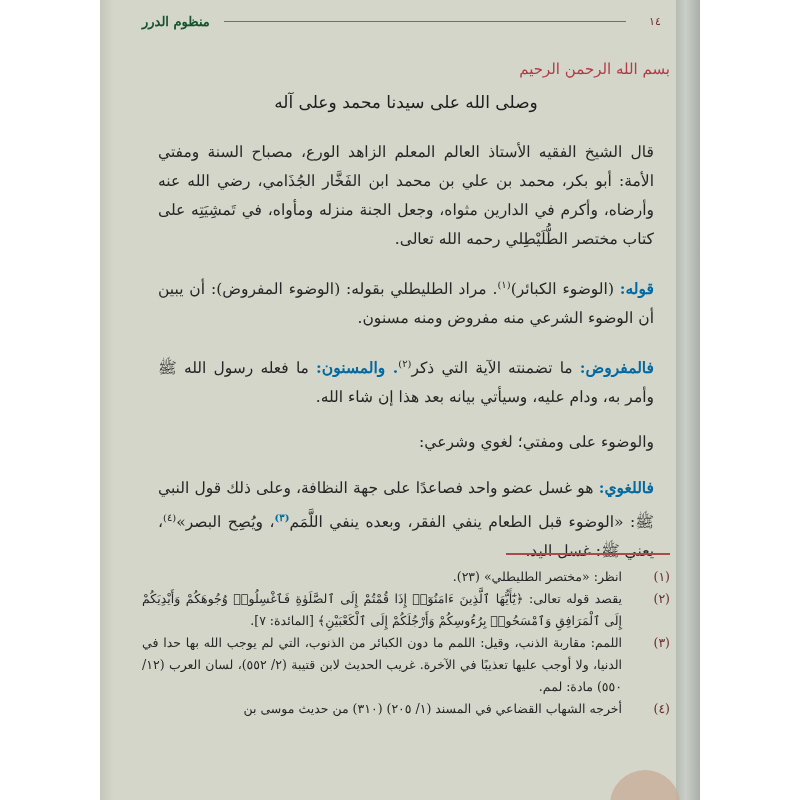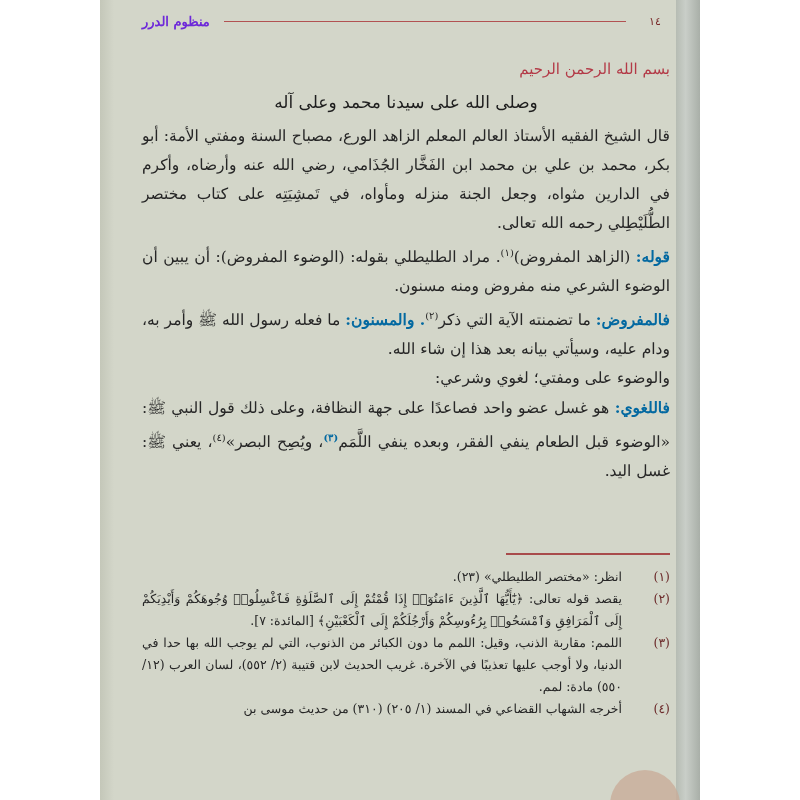--- a/index.html
+++ b/index.html
@@ -5,25 +5,25 @@
   html, body { margin:0; padding:0; }
   body { width:800px; height:800px; background:#ffffff; position:relative; overflow:hidden; font-family:"DejaVu Serif", serif; }
   .page { position:absolute; left:100px; top:0; width:600px; height:800px; background:#d3d6c9; overflow:hidden; }
   .page-left-edge { position:absolute; left:0; top:0; width:14px; height:800px; background:linear-gradient(to right,#c4c7b9,#d3d6c9); }
   .spine { position:absolute; right:0; top:0; width:24px; height:800px; background:linear-gradient(to right,#b6bcb3,#c9cec8 40%,#a9afa8); }
   .finger { position:absolute; right:20px; bottom:-40px; width:70px; height:70px; border-radius:50%; background:#c9ad9a; opacity:0.8; }
   .content { position:absolute; left:42px; top:0; width:528px; height:800px; direction:rtl; color:#262626; }
   .running-head { position:absolute; top:10px; left:0; right:0; height:22px; display:flex; align-items:center; direction:rtl; }
   .page-num { font-size:11px; color:#7a2a2a; width:30px; text-align:center; }
   .head-rule { flex:1; height:1px; background:#b25252; margin:0 14px; }
-  .book-title { font-size:13px; color:#6d28d9; font-weight:bold; }
+  .book-title { font-size:13px; color:#14532d; font-weight:bold; }
   .basmala { position:absolute; top:60px; left:0; right:0; text-align:right; color:#b33a47; font-size:15px; font-family:"DejaVu Serif", serif; }
   .salutation { position:absolute; top:92px; left:0; right:0; text-align:center; font-weight:normal; font-size:17px; color:#1e1e1e; }
   .body-text { position:absolute; top:122px; left:0; right:0; font-size:15.5px; line-height:29px; text-align:justify; text-align-last:right; }
-  .body-text p { margin:0; }
+  .body-text p { margin:16px; }
   .red { color:#0369a1;font-weight:bold; }
   .sup { font-size:10px; vertical-align:super; }
   .fn-rule { position:absolute; top:553px; right:0; width:164px; height:2px; background:#a84b4b; }
   .footnotes { position:absolute; top:566px; left:0; right:0; font-size:12.5px; line-height:22px; }
   .fn { display:flex; direction:rtl; }
   .fn-num { width:48px; flex:none; color:#6b2a2a; }
   .fn-text { flex:1; text-align:justify; text-align-last:right; }
 </style>
 </head>
 <body>
@@ -38,21 +38,21 @@
       <span class="page-num">١٤</span>
       <span class="head-rule"></span>
       <span class="book-title">منظوم الدرر</span>
     </div>
 
     <div class="basmala">بسم الله الرحمن الرحيم</div>
     <div class="salutation">وصلى الله على سيدنا محمد وعلى آله</div>
 
     <div class="body-text">
       <p>قال الشيخ الفقيه الأستاذ العالم المعلم الزاهد الورع، مصباح السنة ومفتي الأمة: أبو بكر، محمد بن علي بن محمد ابن الفَخَّار الجُذَامي، رضي الله عنه وأرضاه، وأكرم في الدارين مثواه، وجعل الجنة منزله ومأواه، في تَمشِيَتِه على كتاب مختصر الطُّلَيْطِلي رحمه الله تعالى.</p>
-      <p><span class="red">قوله:</span> <span>(الزاهد المفروض)</span><span class="sup">(١)</span><span>. مراد الطليطلي بقوله: (الوضوء المفروض): أن يبين أن الوضوء الشرعي منه مفروض ومنه مسنون.</span></p>
+      <p><span class="red">قوله:</span> <span>(الوضوء الكبائر)</span><span class="sup">(١)</span><span>. مراد الطليطلي بقوله: (الوضوء المفروض): أن يبين أن الوضوء الشرعي منه مفروض ومنه مسنون.</span></p>
       <p><span class="red">فالمفروض:</span><span> ما تضمنته الآية التي ذكر</span><span class="sup">(٢)</span><span class="red">. والمسنون:</span><span> ما فعله رسول الله ﷺ وأمر به، ودام عليه، وسيأتي بيانه بعد هذا إن شاء الله.</span></p>
       <p>والوضوء على ومفتي؛ لغوي وشرعي:</p>
       <p><span class="red">فاللغوي:</span><span> هو غسل عضو واحد فصاعدًا على جهة النظافة، وعلى ذلك قول النبي ﷺ: «الوضوء قبل الطعام ينفي الفقر، وبعده ينفي اللَّمَم</span><span class="sup red">(٣)</span><span>، ويُصِح البصر»</span><span class="sup">(٤)</span><span>، يعني ﷺ: غسل اليد.</span></p>
     </div>
 
     <div class="fn-rule"></div>
 
     <div class="footnotes">
       <div class="fn">
         <span class="fn-num">(١)</span>

